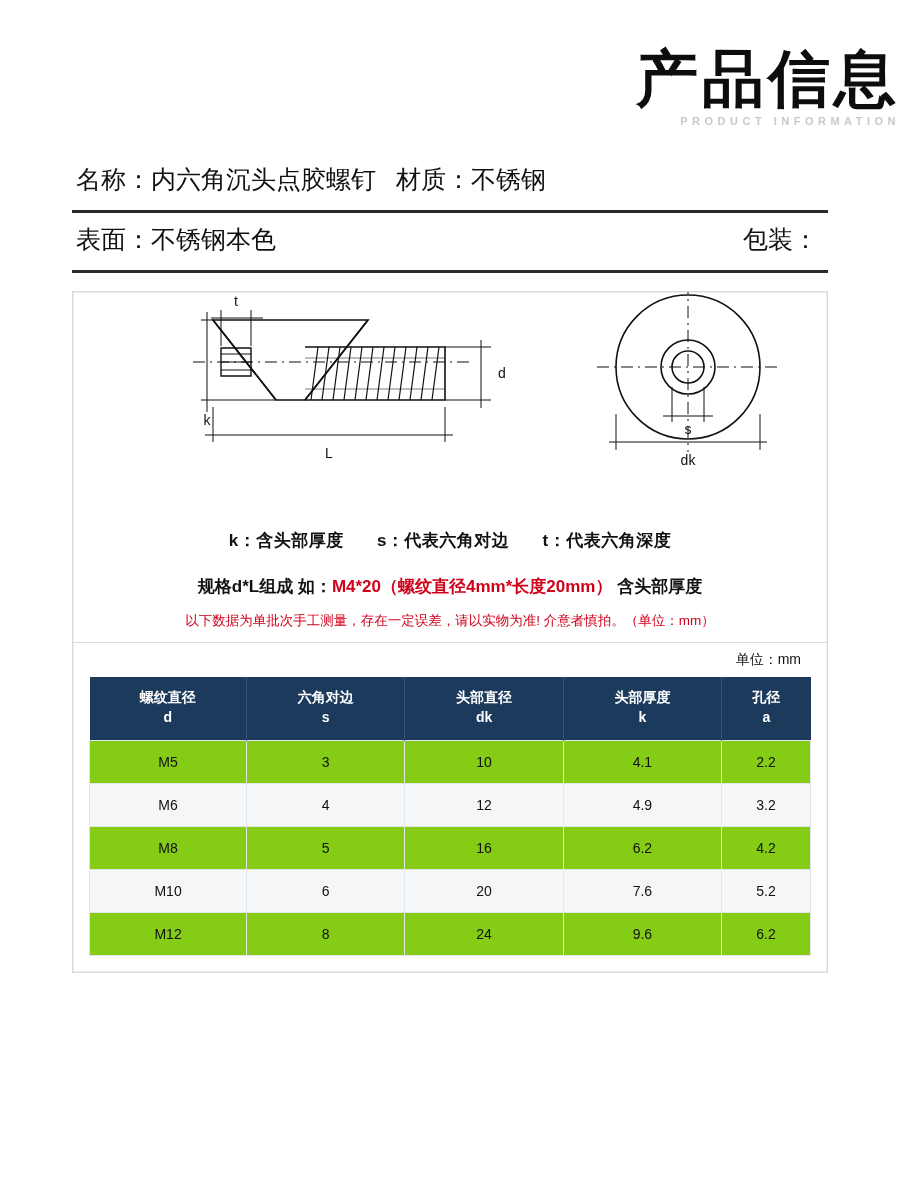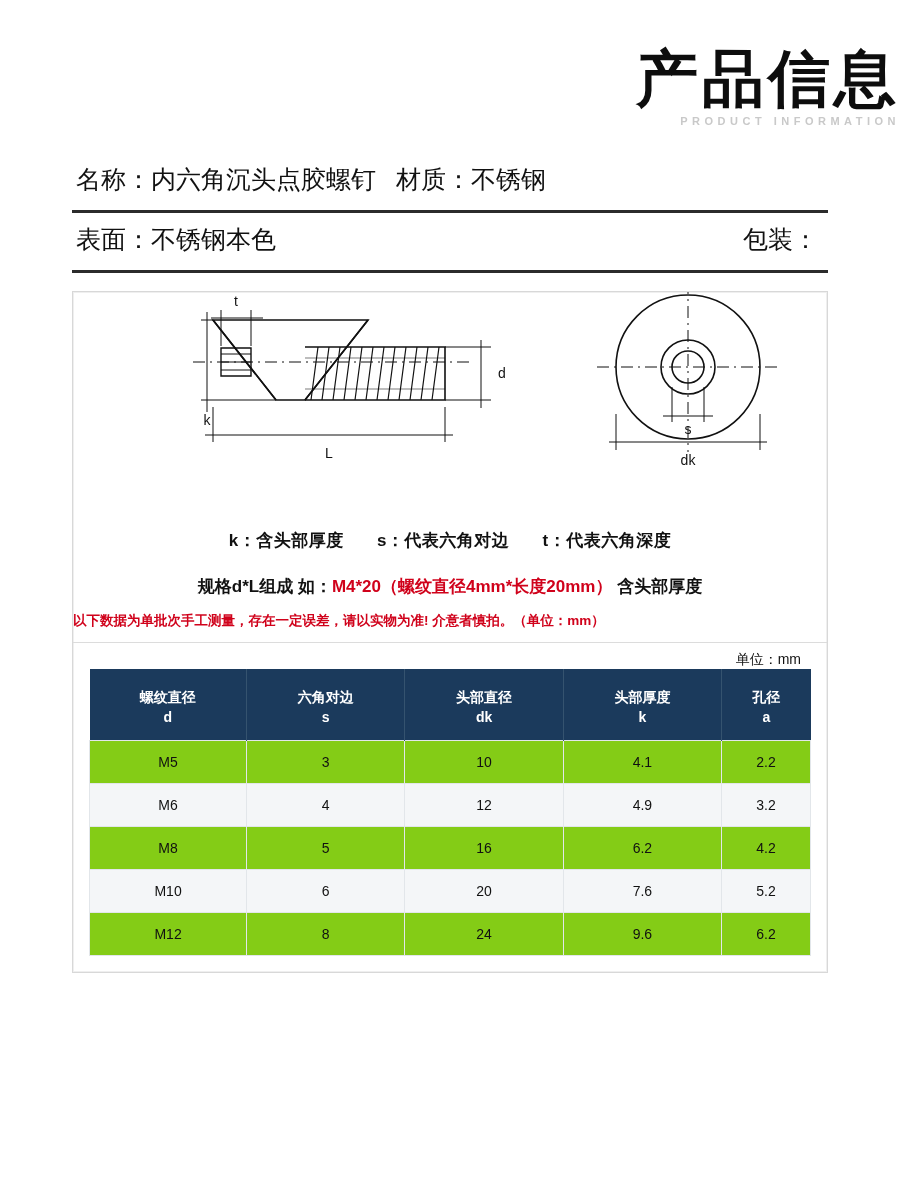--- a/index.html
+++ b/index.html
@@ -96,47 +96,48 @@
   .formula {
     text-align: center;
     font-size: 17px;
     font-weight: bold;
     margin-top: 16px;
     color: #111;
   }
   .formula .red { color: #d0021b; margin-top: 48px; }
 
   .notice {
+    text-align: center;
     font-size: 13.5px;
-    font-weight: bold;
+    font-weight: normal;
     color: #d0021b;
     margin-top: 14px;
     padding-bottom: 12px;
   }
 
   .unit-bar {
     border-top: 1px solid #dcdcdc;
     text-align: right;
     font-size: 14px;
-    padding: 8px 26px 0 0;
+    padding: 8px 26px 8px 0;
     color: #111;
   }
 
   
   table.spec-table {
     width: calc(100% - 32px);
     margin: 0 16px 16px 16px;
     border-collapse: collapse;
     font-size: 14px;
   }
   table.spec-table thead th {
     background: #1b3a5c;
     color: #ffffff;
     font-weight: bold;
-    padding: 18px 4px 12px 4px;
+    padding: 10px 4px 12px 4px;
     line-height: 1.45;
     border-right: 1px solid #35536f;
     text-align: center;
   }
   table.spec-table thead th:last-child { border-right: none; }
   table.spec-table tbody td {
     text-align: center;
     padding: 13px 4px;
     border: 1px solid #e2e6ea;
     color: #111;

